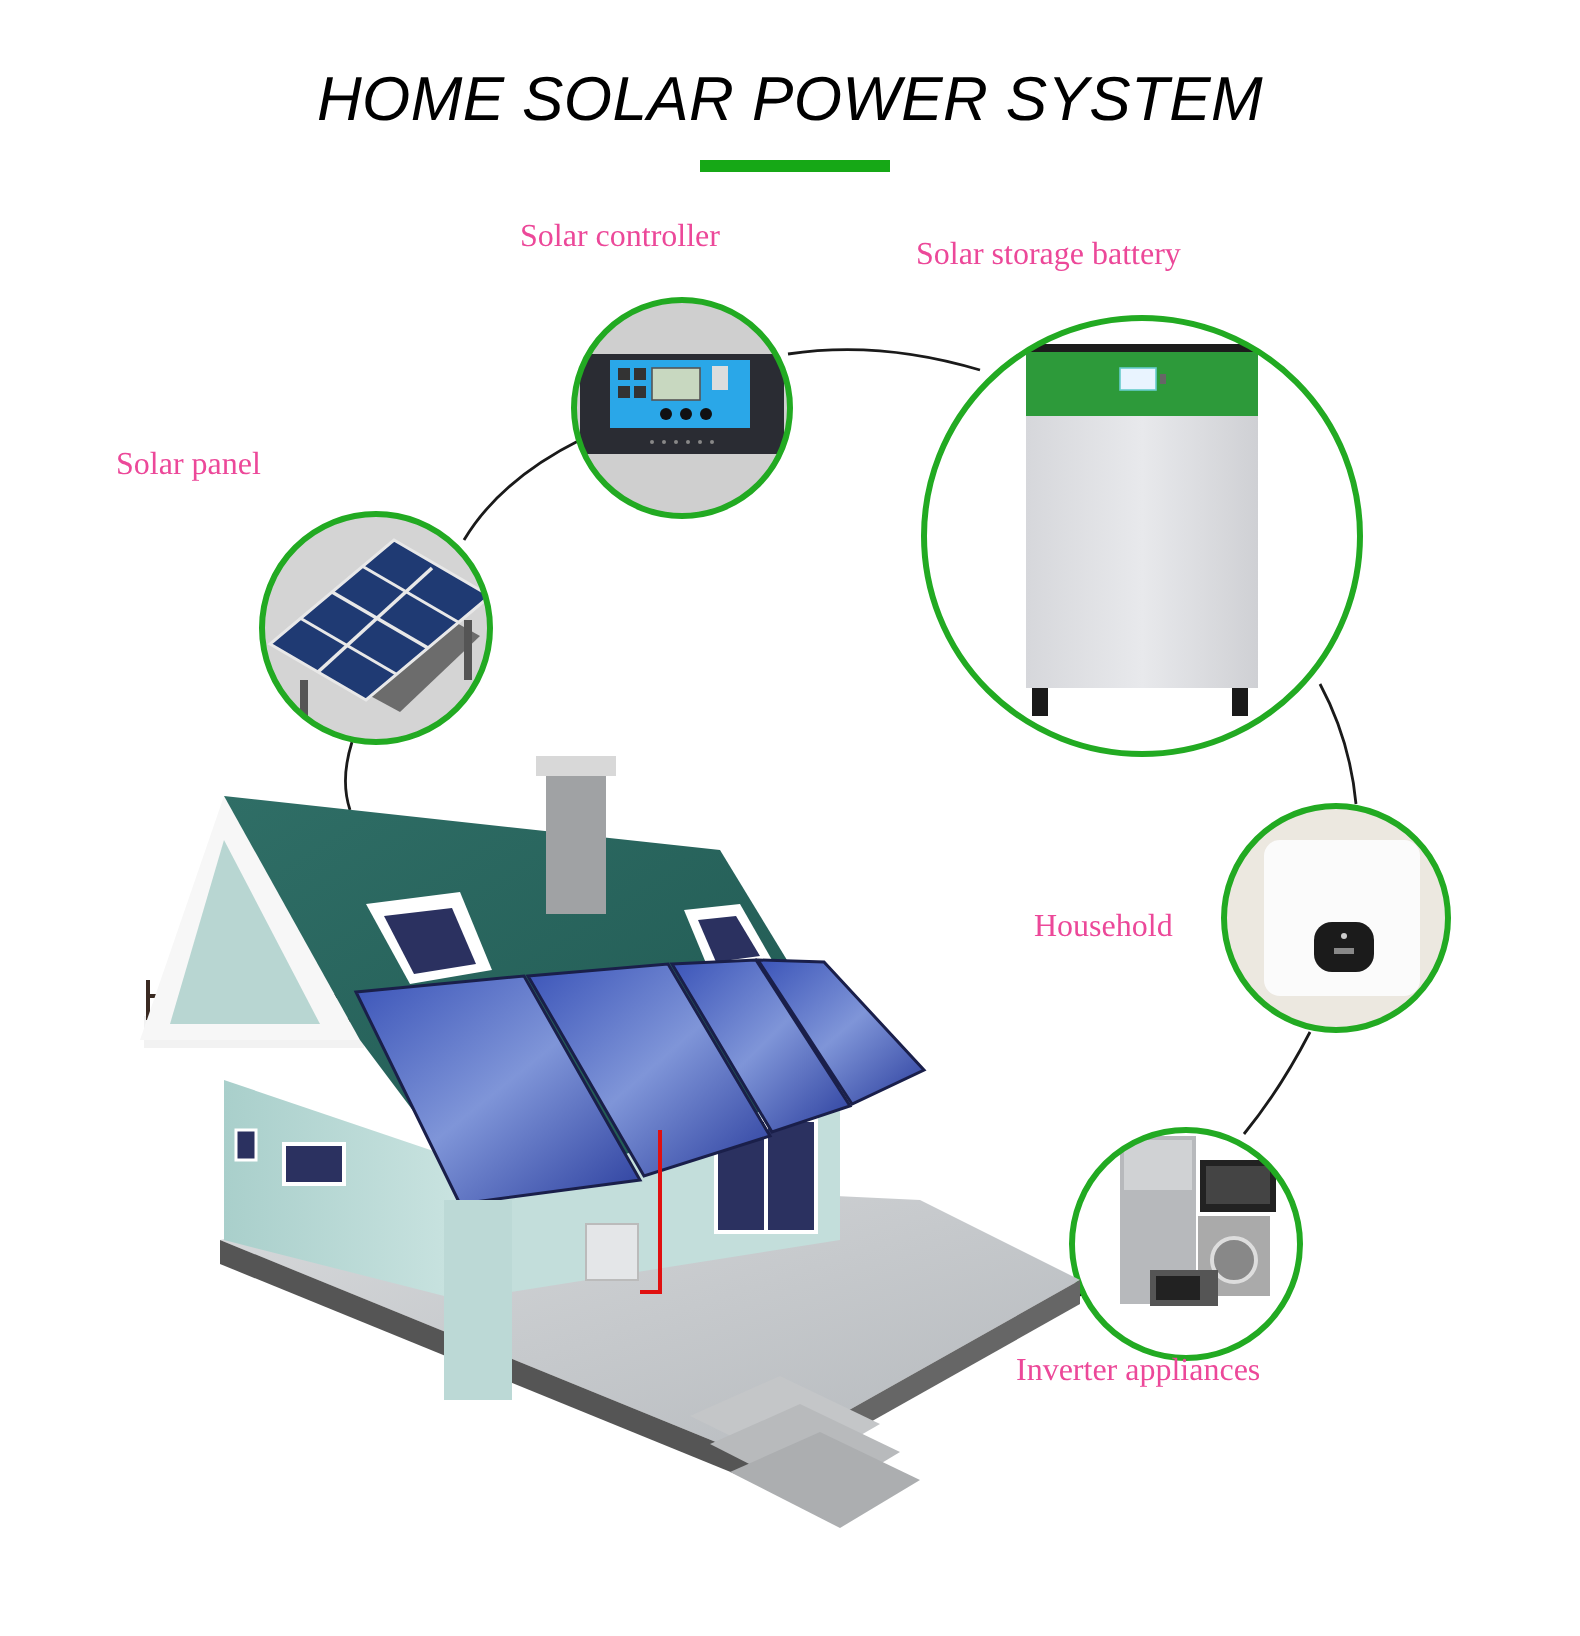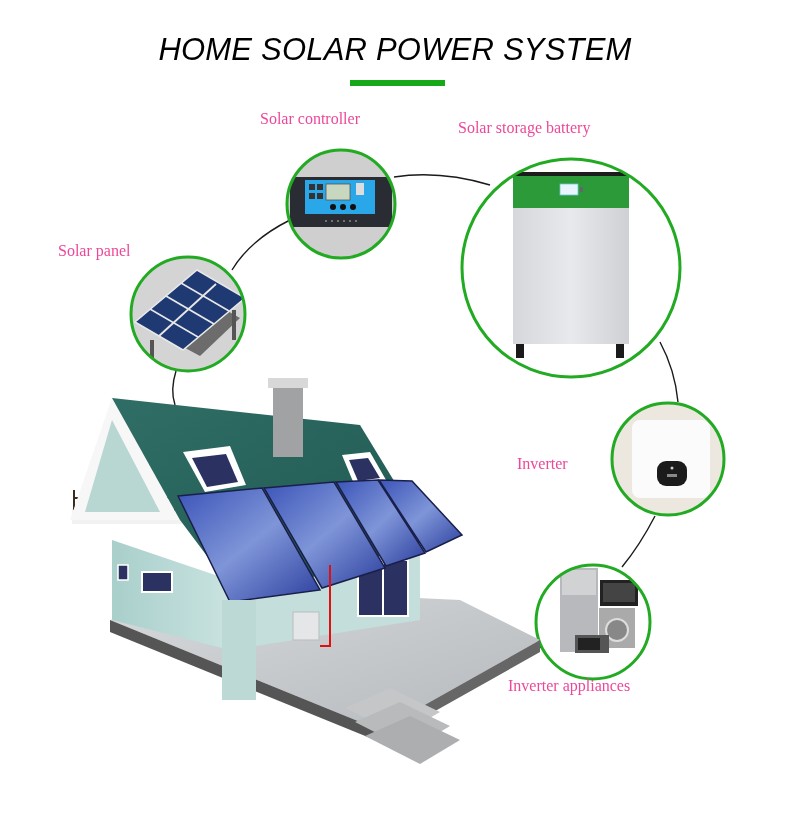--- a/index.html
+++ b/index.html
@@ -197,15 +197,15 @@
 
     <rect x="222" y="600" width="34" height="100" fill="#bcd9d6"></rect>
 
     <rect x="293" y="612" width="26" height="28" fill="#e4e6e8" stroke="#bbb" stroke-width="1"></rect>
     <polyline points="330,565 330,646 320,646" fill="none" stroke="#e01010" stroke-width="2"></polyline>
   </g>
 </svg>
 
 <div class="label" style="left:260px;top:110px;">Solar controller</div>
 <div class="label" style="left:458px;top:119px;">Solar storage battery</div>
-<div class="label" style="left:58px;top:242px;">Solar panel</div>
-<div class="label" style="left:517px;top:455px;">Inverter</div>
+<div class="label" style="left:58px;top:224px;">Solar panel</div>
+<div class="label" style="left:517px;top:455px;">Household</div>
 <div class="label" style="left:508px;top:677px;">Inverter appliances</div>
 
 </body></html>

